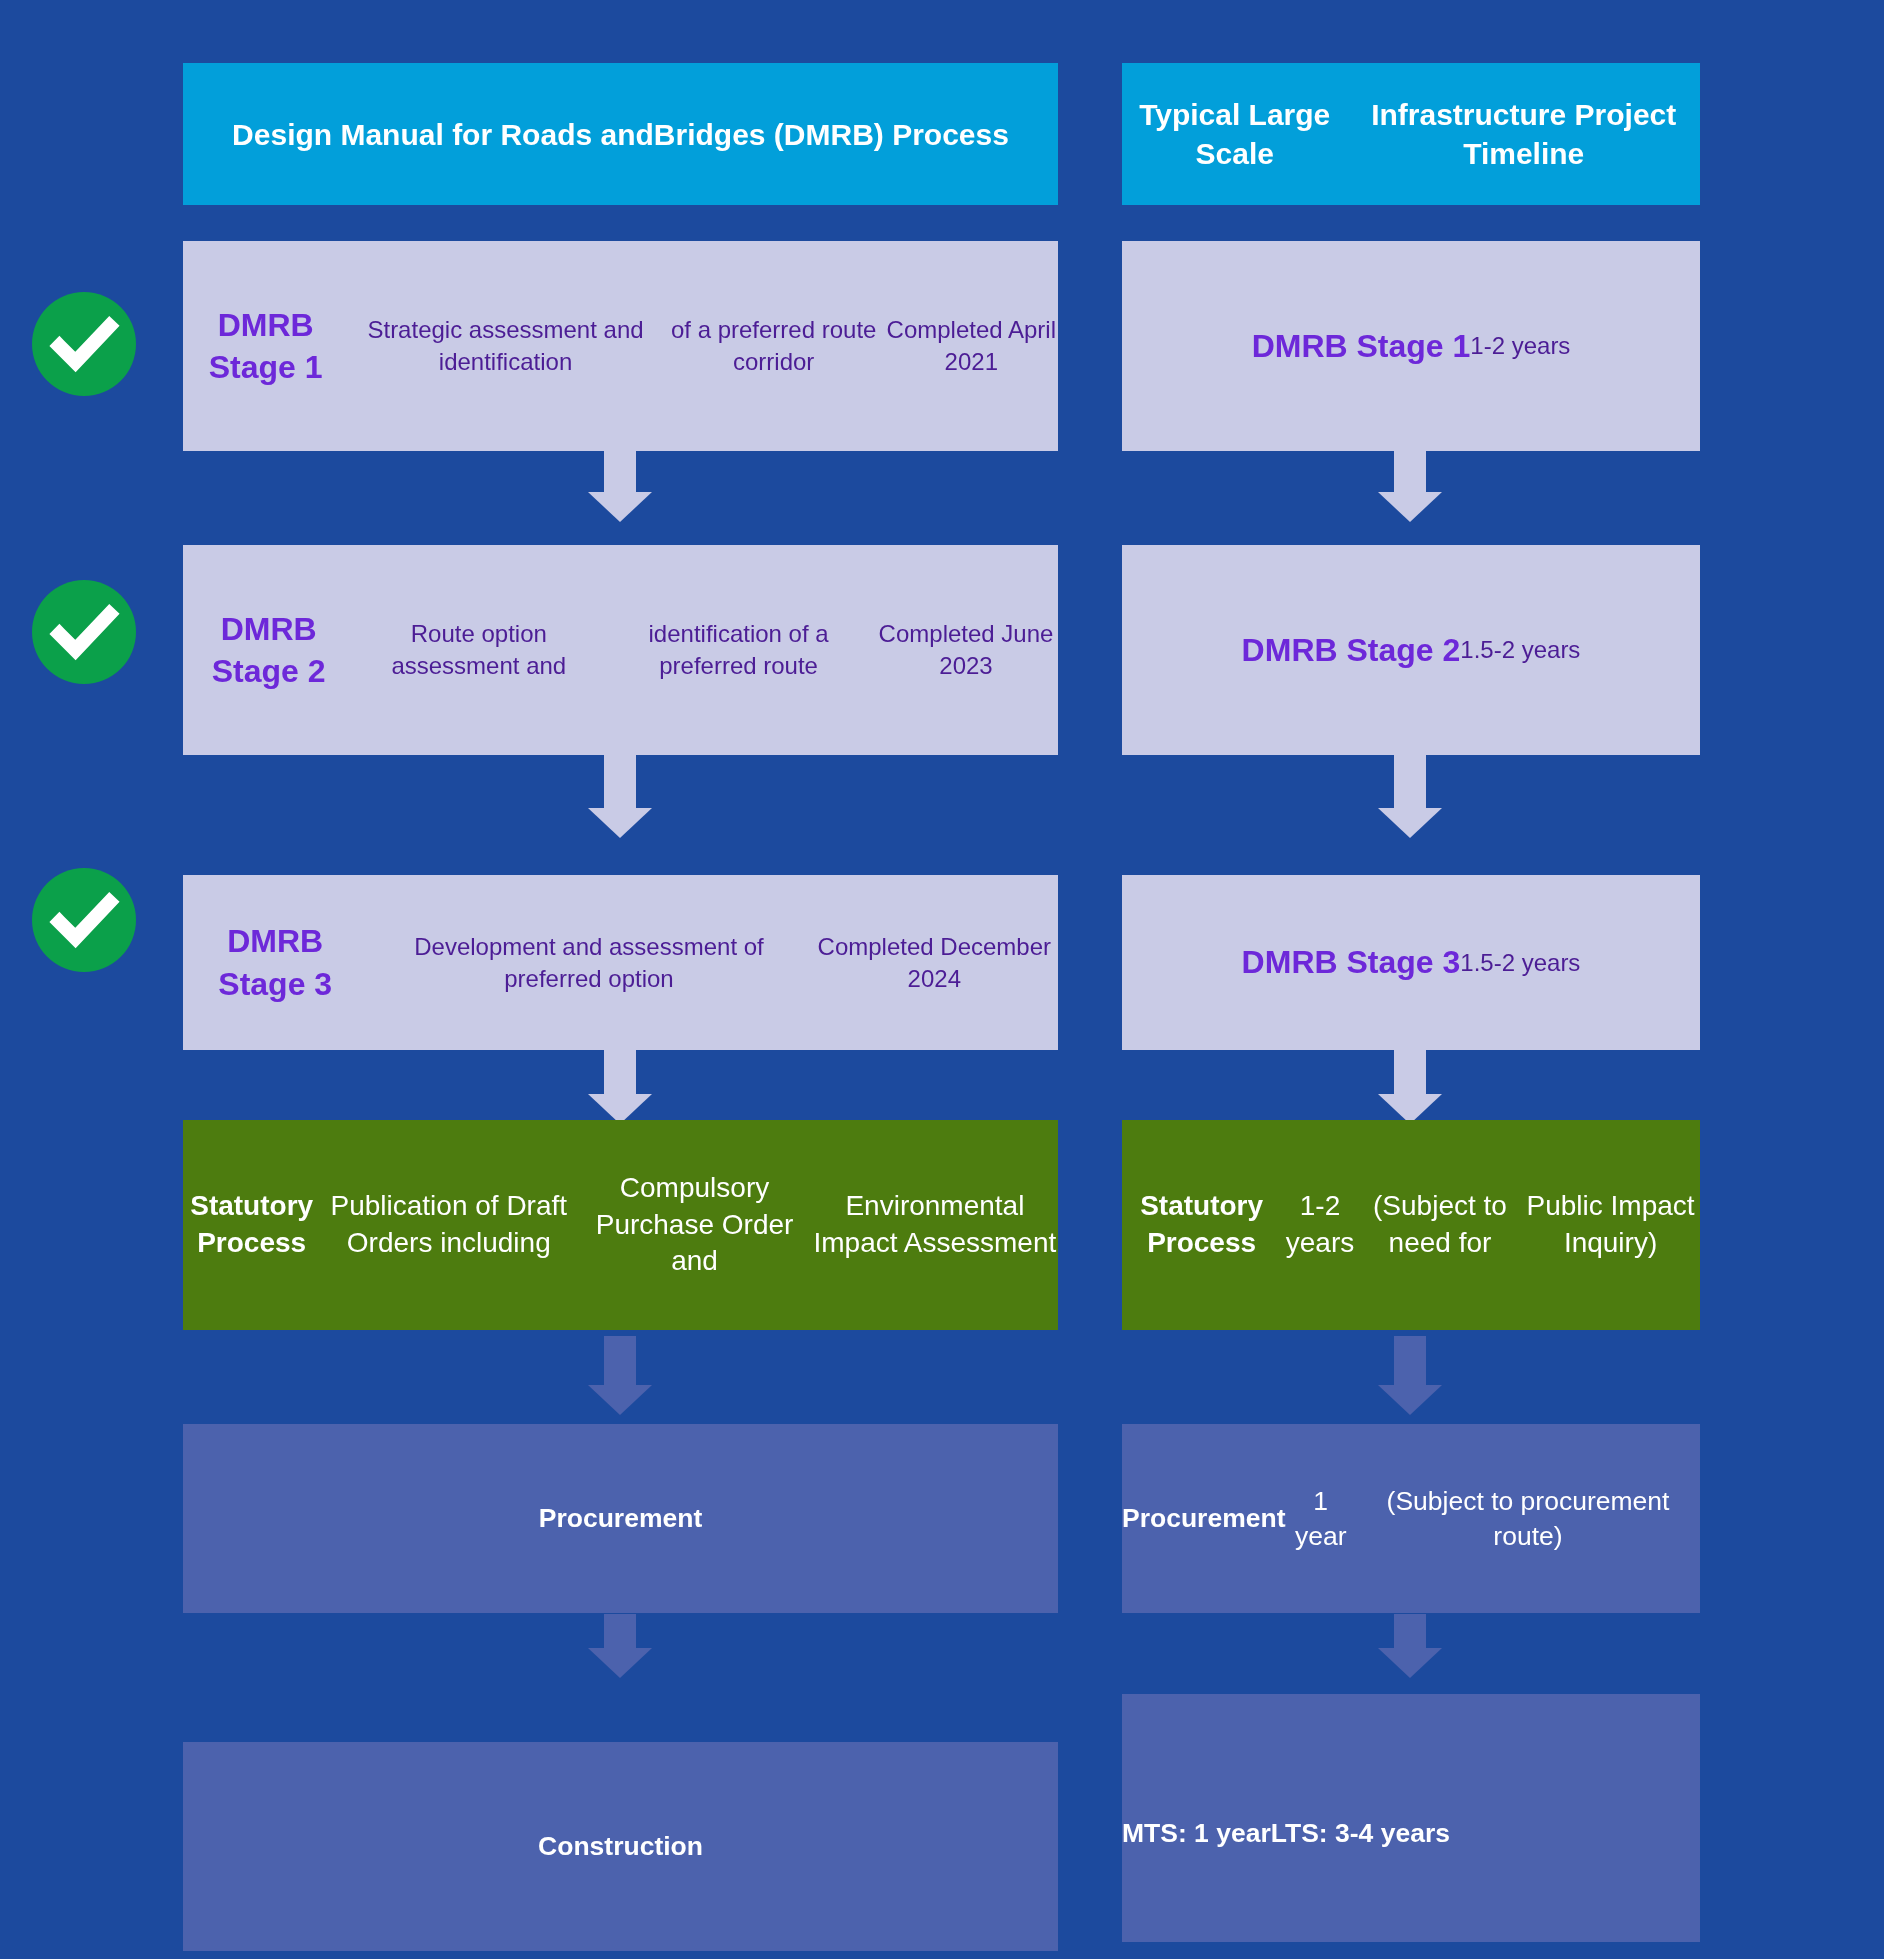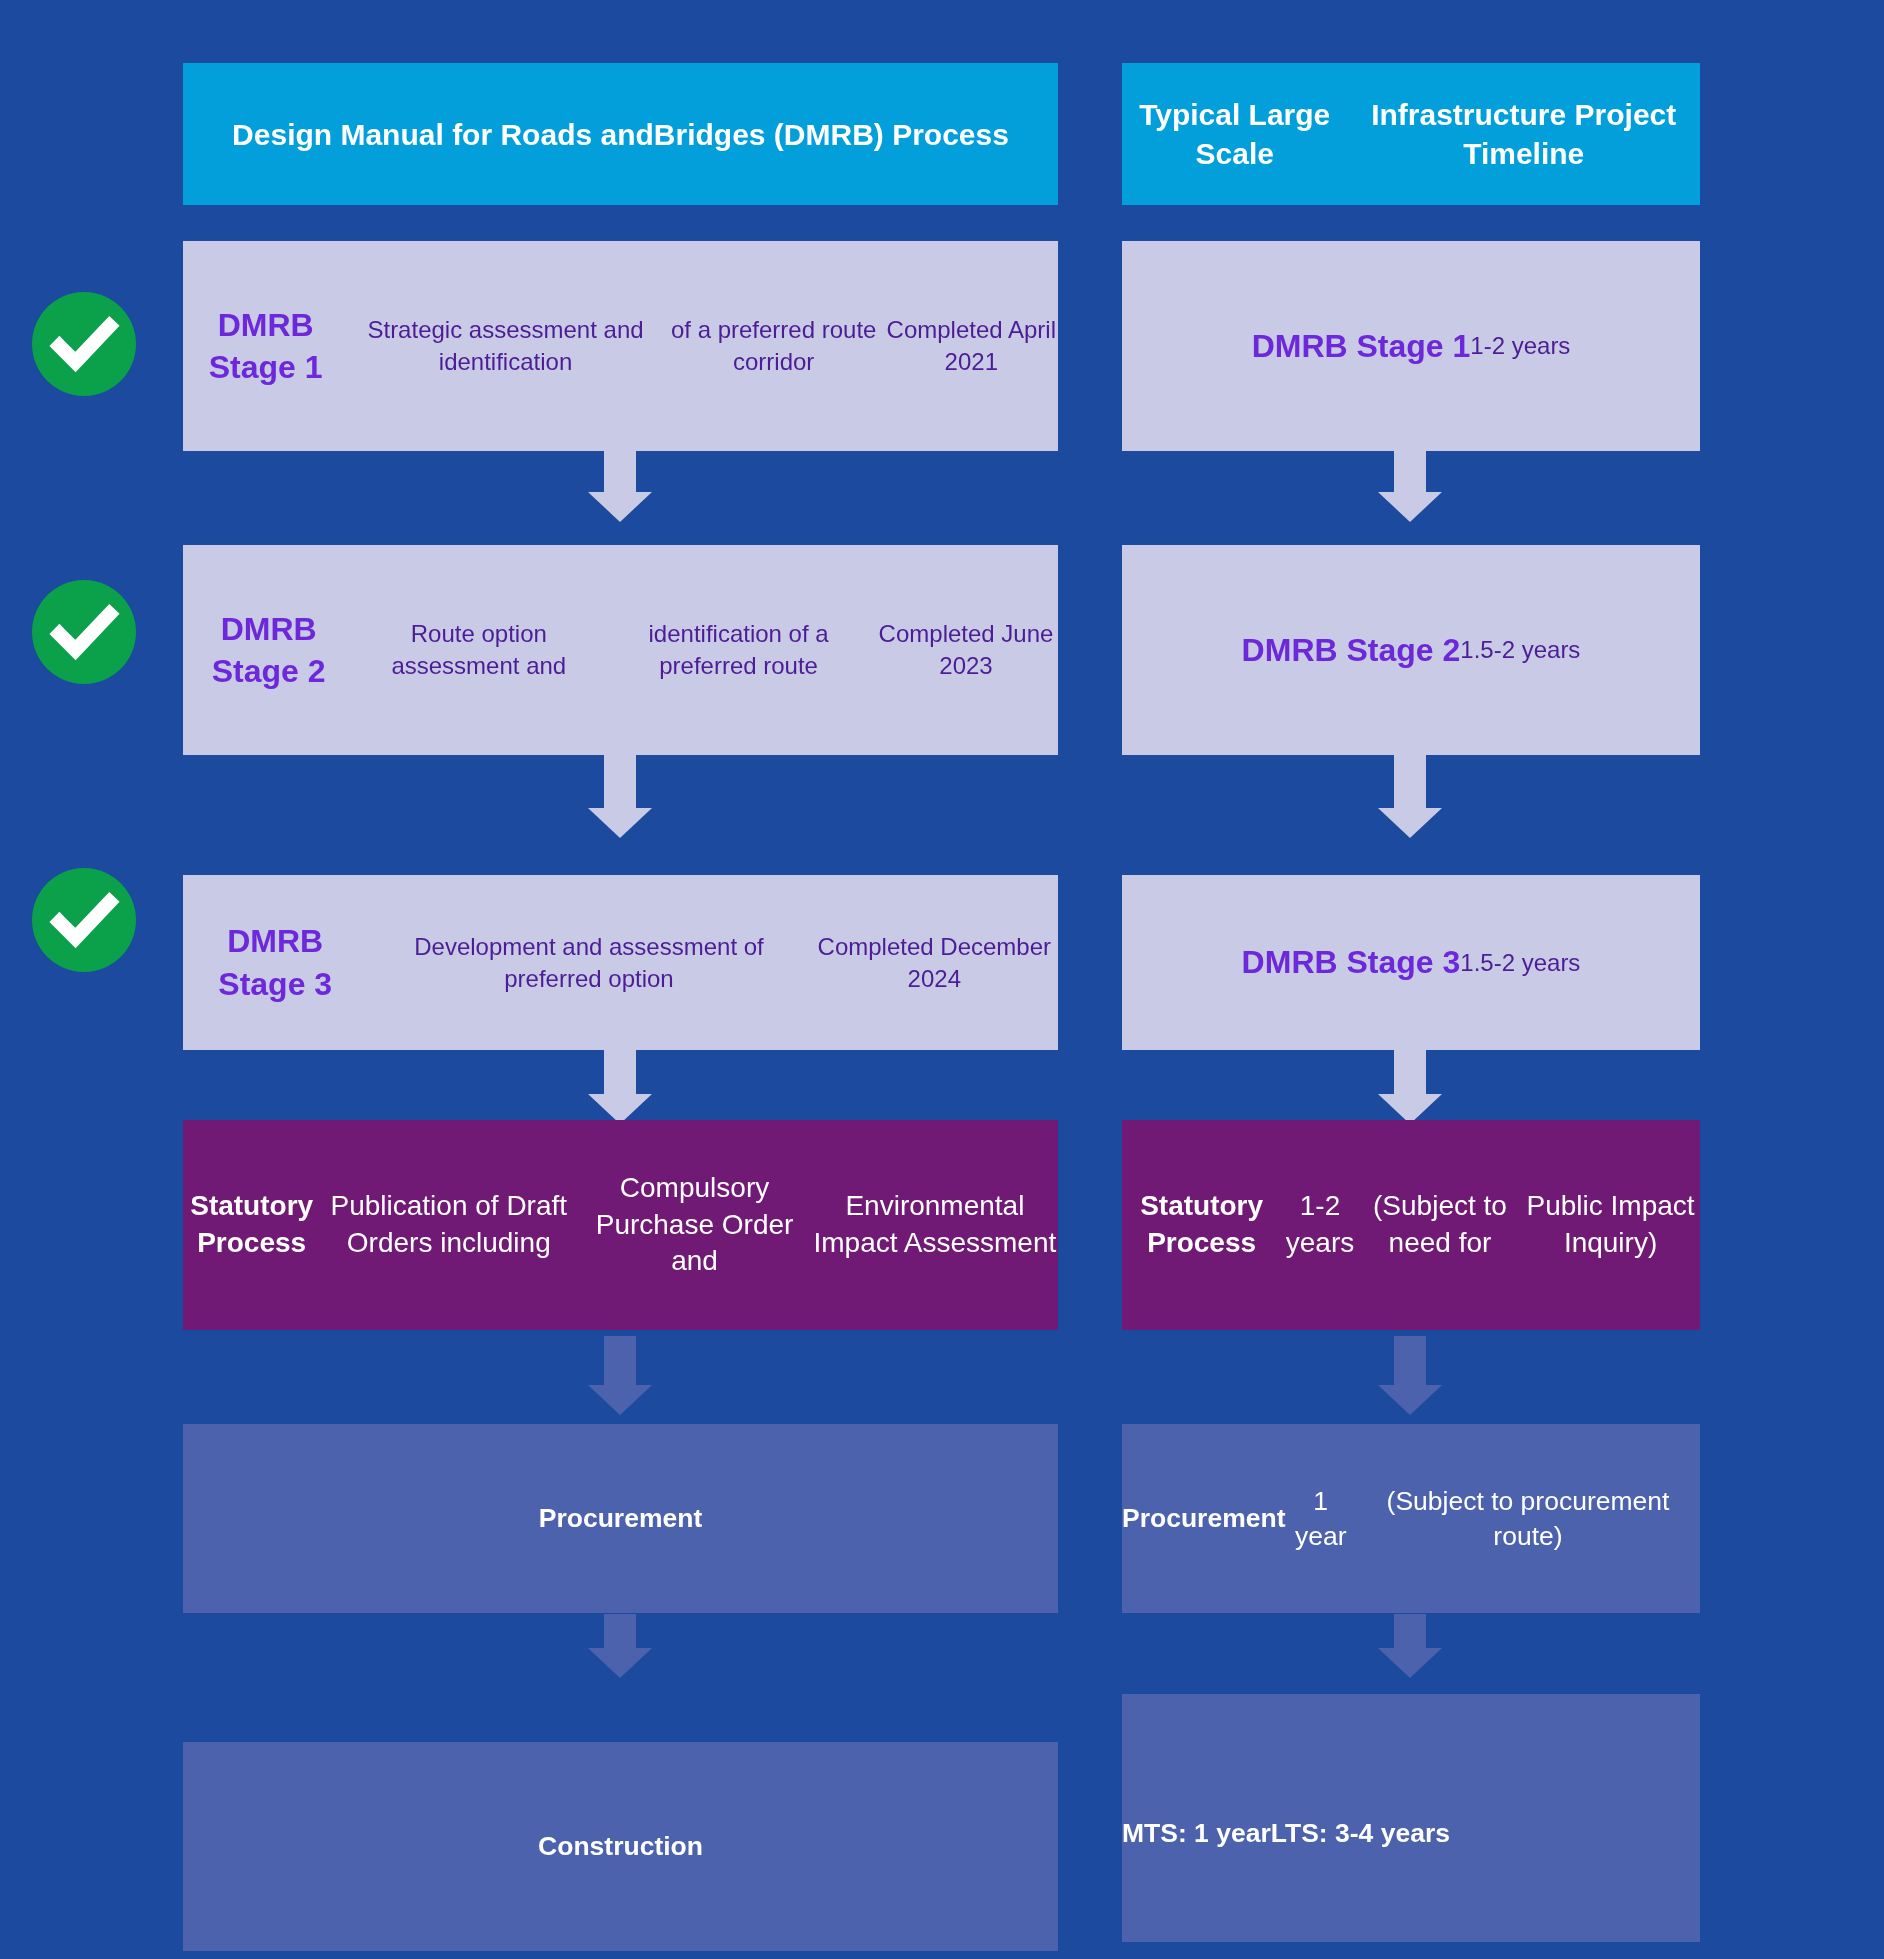--- a/index.html
+++ b/index.html
@@ -55,21 +55,21 @@
   }
 
   .lilac {
     background: #c9cbe6;
     color: #1f4397;
   }
   .lilac .ttl { font-size: 32px; color:#6d28d9; }
   .lilac .sub { font-size: 24px; color:#4c1d95; font-weight: normal; }
 
   .pink {
-    background: #701a75;
+    background: #4d7c0f;
     color: #ffffff;
   }
   .pink .ttl { font-size: 28px; }
   .pink .sub { font-size: 28px; font-weight: normal; }
 
   .slate {
     background: #4c62ad;
     color: #ffffff;
   }
   .slate .ttl { font-size: 26.5px; }

